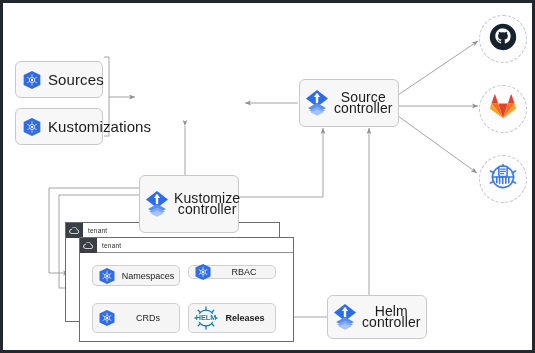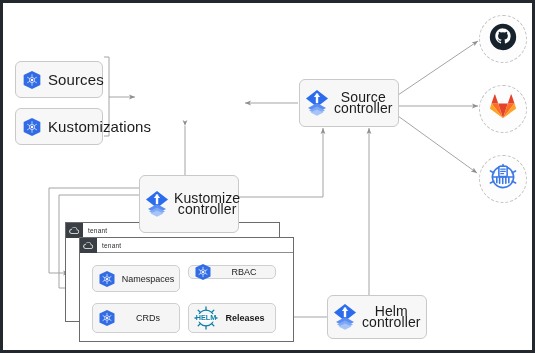--- a/index.html
+++ b/index.html
@@ -274,21 +274,21 @@
       <span class="tab">
         <svg width="11" height="9" viewBox="0 0 20 14">
           <path fill="#ffffff" d="M15.5 13H5a4.4 4.4 0 0 1-.5-8.8A5.7 5.7 0 0 1 15.3 5.2a4 4 0 0 1 .2 7.8z"></path>
           <path fill="#3A3F45" d="M15.3 11.6H5.1a3 3 0 0 1-.3-6A4.3 4.3 0 0 1 14 6.5a2.6 2.6 0 0 1 1.3 5.1z"></path>
         </svg>
       </span>
       <span class="tname">tenant</span>
     </div>
     <div class="body">
 
-      <div class="k8sbox" style="left:12px; top:12px; width:88px; height:27px;">
+      <div class="k8sbox" style="left:12px; top:12px; width:88px; height:21px;">
         <span class="ico" style="width:28px;">
           <svg width="18" height="18" viewBox="0 0 24 24">
             <path d="M12 1.2 22 6.1v11.8L12 22.8 2 17.9V6.1z" fill="#326CE5"></path>
             <g fill="#fff" stroke="#fff" stroke-width="0.9">
               <circle cx="12" cy="12" r="3.1" fill="none"></circle>
               <path d="M12 5.2v3.6M12 15.2v3.6M6.2 8.6l3.1 1.8M14.7 13.6l3.1 1.8M6.2 15.4l3.1-1.8M14.7 10.4l3.1-1.8"></path>
             </g>
             <circle cx="12" cy="12" r="1.5" fill="#fff"></circle>
           </svg>
         </span>

